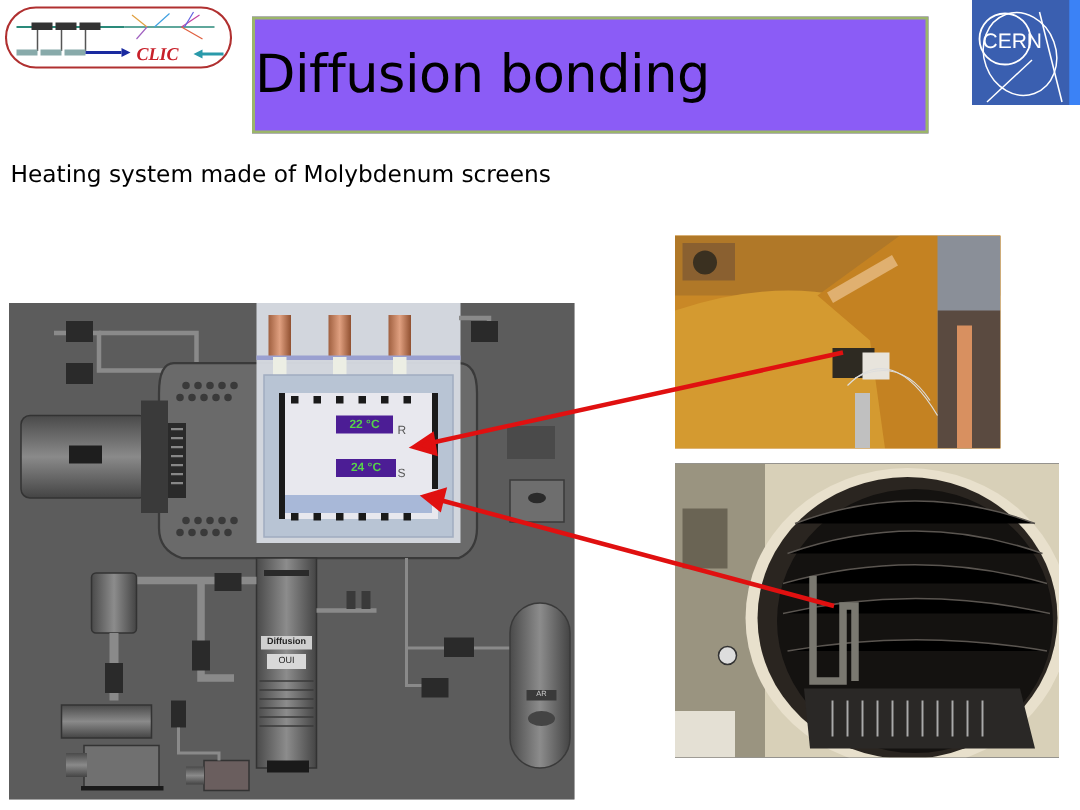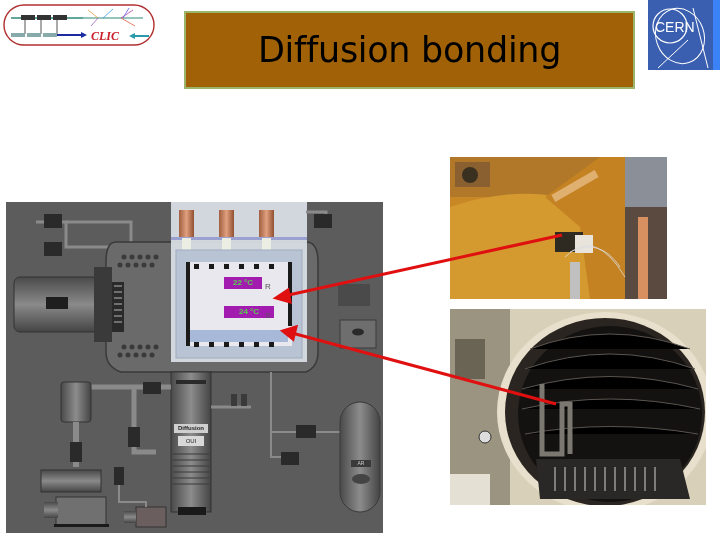--- a/index.html
+++ b/index.html
@@ -1,33 +1,33 @@
 <!DOCTYPE html>
 <html><head>
 <meta charset="utf-8">
 <style>
   html,body{margin:0;padding:0;background:#fff;}
   body{width:720px;height:540px;position:relative;overflow:hidden;font-family:"Liberation Sans","DejaVu Sans",sans-serif;}
   .abs{position:absolute;}
   
   #clic-logo{left:3px;top:4px;width:152px;height:42px;}
   
-  #title-box{left:184px;top:11px;width:451px;height:78px;border:2px solid #9bb56a;box-sizing:border-box;background:#a16207;display:flex;align-items:center;justify-content:center;}
+  #title-box{left:168px;top:11px;width:451px;height:78px;border:2px solid #9bb56a;box-sizing:border-box;background:#8b5cf6;display:flex;align-items:center;}
   #title-box span{font-family:"DejaVu Sans","Liberation Sans",sans-serif;font-size:35px;color:#000;letter-spacing:-0.3px;}
   
   #cern-logo{left:648px;top:0px;width:78px;height:70px;background:#3b82f6;}
   
   #body-text{left:7px;top:105px;width:420px;font-family:"DejaVu Sans","Liberation Sans",sans-serif;font-size:15.5px;line-height:22.5px;color:#000;}
   #body-text div{white-space:nowrap;}
   
   #diagram{left:6px;top:202px;width:377px;height:331px;background:#5f5f5f;overflow:hidden;}
   #photo-outside{left:450px;top:157px;width:217px;height:142px;overflow:hidden;background:#c58020;}
   #photo-inside{left:450px;top:309px;width:256px;height:196px;overflow:hidden;background:#1a1815;}
   #arrows{left:0;top:0;width:720px;height:540px;pointer-events:none;}
-  .temp{position:absolute;background:#a21caf;color:#56d24a;font-size:8px;font-weight:bold;text-align:center;line-height:12px;}
+  .temp{position:absolute;background:#4c1d95;color:#56d24a;font-size:8px;font-weight:bold;text-align:center;line-height:12px;}
   .tlabel{position:absolute;color:#555;font-size:8px;}
 </style>
 </head>
 <body>
 
 <div id="clic-logo" class="abs">
   <svg width="152" height="42" viewBox="0 0 152 42">
     <rect x="1" y="1" width="150" height="40" rx="20" ry="20" fill="#fff" stroke="#b03030" stroke-width="1.4"></rect>
     <line x1="8" y1="14" x2="80" y2="14" stroke="#2a8a7a" stroke-width="1.4"></line>
     <rect x="18" y="11" width="14" height="5" fill="#333"></rect>
@@ -65,20 +65,21 @@
     <rect width="65" height="70" fill="#3a5fb0"></rect>
     <circle cx="22" cy="26" r="17" fill="none" stroke="#fff" stroke-width="1.2"></circle>
     <ellipse cx="32" cy="36" rx="24" ry="28" fill="none" stroke="#fff" stroke-width="1" transform="rotate(-20 32 36)"></ellipse>
     <line x1="45" y1="8" x2="60" y2="68" stroke="#fff" stroke-width="1"></line>
     <line x1="10" y1="68" x2="40" y2="40" stroke="#fff" stroke-width="1"></line>
     <text x="7" y="32" font-family="Liberation Sans, sans-serif" font-size="14" fill="#fff">CERN</text>
   </svg>
 </div>
 
 <div id="body-text" class="abs">
+  <div>Heating system made of Molybdenum screens</div>
 </div>
 
 <div id="diagram" class="abs">
   <svg width="377" height="331" viewBox="0 0 377 331" style="position:absolute;left:0;top:0">
     <defs>
       <linearGradient id="cyl" x1="0" y1="0" x2="0" y2="1">
         <stop offset="0" stop-color="#4a4a4a"></stop>
           <stop offset="0.5" stop-color="#8a8a8a"></stop>
           <stop offset="1" stop-color="#444"></stop>
       </linearGradient>
@@ -211,21 +212,21 @@
     <path d="M265 230 H335" stroke="#8a8a8a" stroke-width="2" fill="none"></path>
     <rect x="290" y="223" width="20" height="13" fill="#2a2a2a"></rect>
     <rect x="275" y="250" width="18" height="13" fill="#2a2a2a"></rect>
 
     <rect x="334" y="200" width="40" height="110" rx="20" fill="url(#cylv)" stroke="#3a3a3a"></rect>
     <rect x="345" y="258" width="20" height="7" fill="#3a3a3a"></rect>
     <ellipse cx="355" cy="277" rx="9" ry="5" fill="#444"></ellipse>
   </svg>
   <div class="temp" style="left:218px;top:75px;width:38px;">22 °C</div>
   <div class="tlabel" style="left:259px;top:80px;">R</div>
-  <div class="temp" style="left:218px;top:104px;width:50px;">24 °C</div>
+  <div class="temp" style="left:218px;top:104px;width:40px;">24 °C</div>
   <div class="tlabel" style="left:259px;top:109px;">S</div>
   <div class="abs" style="left:168px;top:222px;width:34px;font-size:6px;font-weight:bold;color:#222;text-align:center;line-height:9px;">Diffusion</div>
   <div class="abs" style="left:172px;top:234px;width:26px;font-size:6px;color:#222;text-align:center;line-height:10px;">OUI</div>
   <div class="abs" style="left:345px;top:258px;width:20px;font-size:5px;color:#ccc;text-align:center;line-height:7px;">AR</div>
 </div>
 
 <div id="photo-outside" class="abs">
   <svg width="217" height="142" viewBox="0 0 217 142">
     <rect width="217" height="142" fill="#c98826"></rect>
     <rect x="0" y="0" width="217" height="40" fill="#b07828"></rect>

